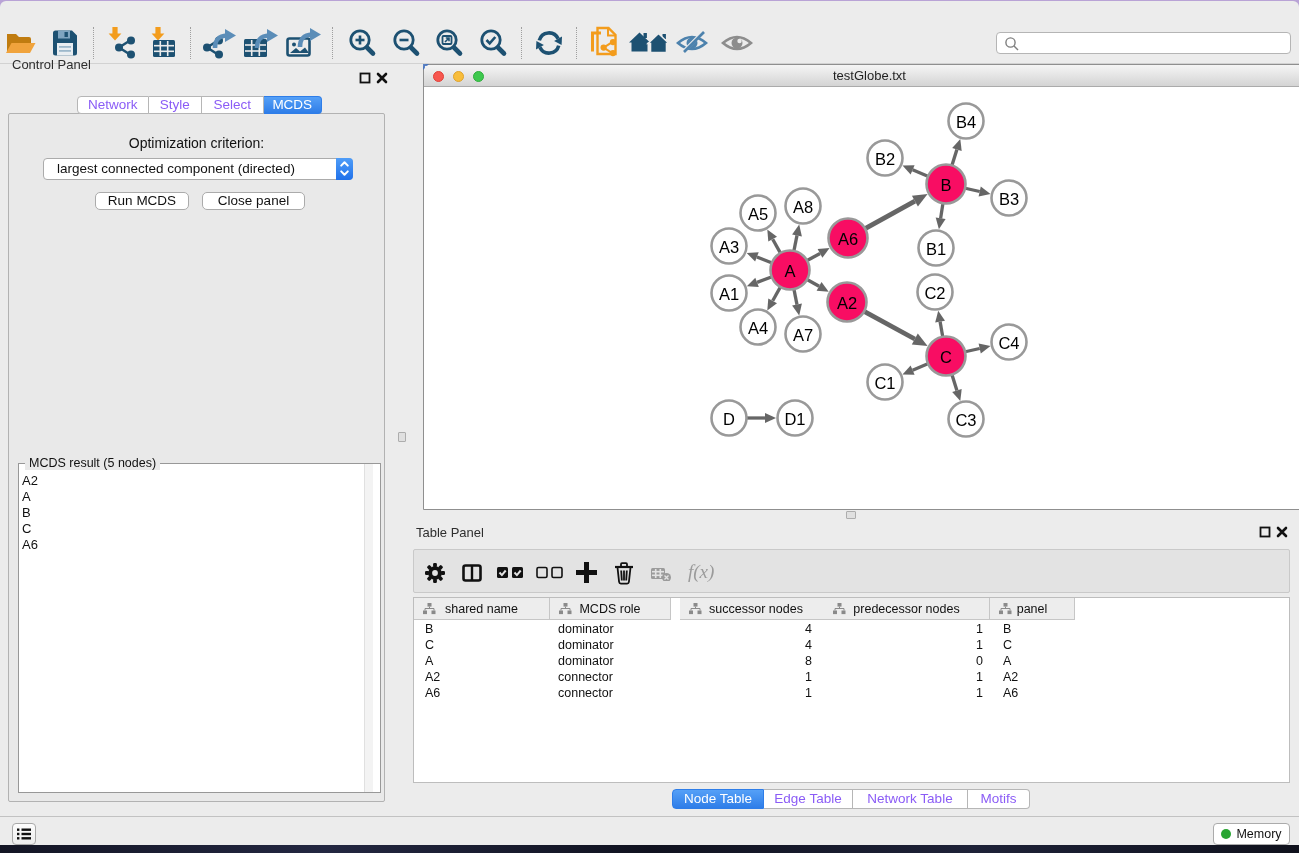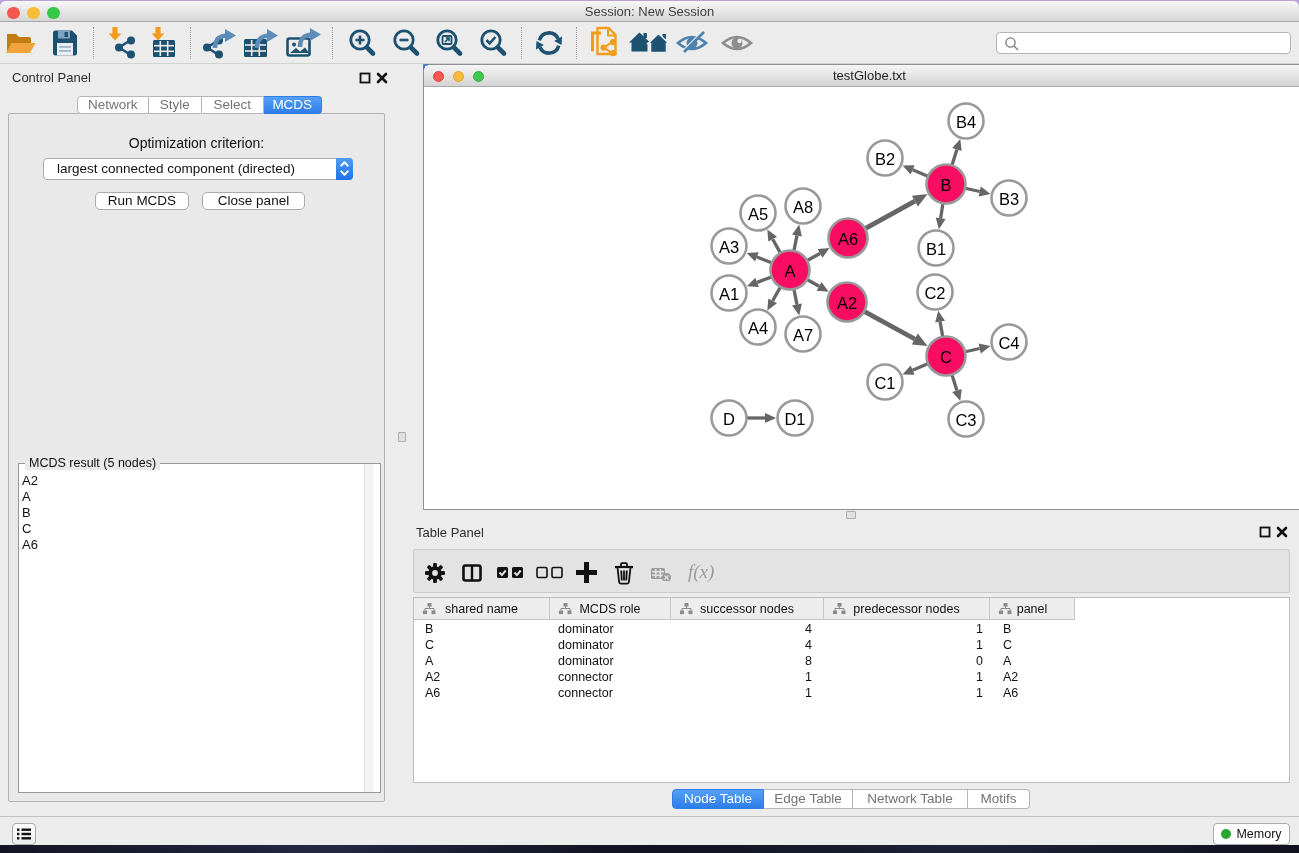--- a/index.html
+++ b/index.html
@@ -7,21 +7,21 @@
 #screen{position:relative;width:1299px;height:853px;background:#b9a3d6;overflow:hidden}
 #winbg{position:absolute;left:0;top:1px;width:1299px;height:852px;background:#ececec;border-radius:6px 6px 0 0}
 #titlebar{position:absolute;left:0;top:1px;width:1299px;height:21px;background:linear-gradient(#f7f7f7,#d6d6d6);border-bottom:1px solid #a9a9a9;border-radius:6px 6px 0 0;text-align:center;font-size:13px;color:#3e3e3e;line-height:21px}
 .tlb{position:absolute;top:5.5px;width:12.5px;height:12.5px;border-radius:50%}
 #toolbar{position:absolute;left:0;top:22px;width:1299px;height:42px;border-bottom:1px solid #d2d2d2}
 .tsep{position:absolute;top:5px;height:32px;width:0;border-left:1px dotted #9f9f9f}
 #searchbox{position:absolute;left:996px;top:10px;width:295px;height:22px;background:#fff;border:1px solid #b5b5b5;border-radius:4px}
 .paneltitle{position:absolute;font-size:13px;color:#2e2e2e}
 #cp-box{position:absolute;left:8px;top:113px;width:377px;height:689px;background:#e9e9e9;border:1px solid #b2b2b2;border-radius:2px}
 .tabrow{position:absolute;display:flex}
-.tab{background:#fff;border:1px solid #b6b6b6;border-left:none;font-size:13.5px;color:#737373;text-align:center;line-height:16.5px}
+.tab{background:#fff;border:1px solid #b6b6b6;border-left:none;font-size:13.5px;color:#8b5cf6;text-align:center;line-height:16.5px}
 .tab.tb{line-height:18.5px}
 .tab.first{border-left:1px solid #b6b6b6;border-radius:4px 0 0 4px}
 .tab.last{border-radius:0 4px 4px 0}
 .tab.sel{background:linear-gradient(#55a0f7,#2e7de8);color:#fff;border-color:#2e7de8}
 #cp-combo{position:absolute;left:43px;top:158px;width:310px;height:22px;background:#fff;border:1px solid #ababab;border-radius:4px;font-size:13.5px;color:#111;line-height:20px;padding-left:13px}
 #cp-step{position:absolute;right:-1px;top:-1px;width:17px;height:22px;background:linear-gradient(#4f9df8,#2071ea);border-radius:0 4px 4px 0}
 .btn{position:absolute;height:18px;background:#fff;border:1px solid #ababab;border-radius:5px;font-size:13.5px;color:#111;text-align:center;line-height:16px}
 #mcds-box{position:absolute;left:18px;top:463px;width:363px;height:330px;background:#fff;border:1px solid #989898}
 #mcds-legend{position:absolute;left:25px;top:456px;height:14px;background:#e9e9e9;padding:0 4px;font-size:12.5px;color:#111;line-height:14px}
 #mcds-list{position:absolute;left:22px;top:473px;font-size:13px;color:#111;line-height:16px}
@@ -40,26 +40,20 @@
 .trow span{position:absolute;top:0;line-height:16px}
 #statusbar{position:absolute;left:0;top:816px;width:1299px;height:29px;background:#ececec;border-top:1px solid #c2c2c2}
 #listbtn{position:absolute;left:12px;top:6px;width:24px;height:22px;background:linear-gradient(#fdfdfd,#ededed);border:1px solid #a9a9a9;border-radius:4px;text-align:center;padding-top:3px}
 #membtn{position:absolute;right:9px;top:6px;width:77px;height:22px;background:#fff;border:1px solid #ababab;border-radius:4px;font-size:12.5px;color:#111;line-height:20px;text-align:center}
 #memdot{display:inline-block;width:10px;height:10px;border-radius:50%;background:#28a532;margin-right:5px;vertical-align:-1px}
 #bottomstrip{position:absolute;left:0;top:845px;width:1299px;height:8px;background:linear-gradient(90deg,#131524,#232741 25%,#10121f 50%,#1e2238 75%,#0f111c)}
 </style></head>
 <body>
 <div id="screen">
   <div id="winbg"></div>
-  <div id="titlebar">
-    <span class="tlb" style="background:#f9564f;left:7px"></span>
-    <span class="tlb" style="background:#f8bd38;left:27px"></span>
-    <span class="tlb" style="background:#34c748;left:47px"></span>
-    Session: New Session
-  </div>
   <div id="toolbar">
       <svg style="position:absolute;left:4px;top:7px" width="34" height="28" viewBox="0 0 34 28">
         <path d="M3 5 h9 l3 3 h10 a2 2 0 0 1 2 2 v3 H3 Z" fill="#c07c10"></path>
         <path d="M3 24 V9 h6 l3 3 h15 v2 h-17 z" fill="#c07c10"></path>
         <path d="M7.5 14 h24 l-5.5 10 h-24 Z" fill="#f0a33c"></path>
       </svg>
       <svg style="position:absolute;left:51px;top:7px" width="28" height="28" viewBox="0 0 28 28">
         <path d="M2 4 a2.5 2.5 0 0 1 2.5 -2.5 H 21 L 26 6.5 V 24 a2.5 2.5 0 0 1 -2.5 2.5 h -19 A 2.5 2.5 0 0 1 2 24 Z" fill="#1d5172"></path>
         <rect x="7" y="1.5" width="12" height="8" fill="#7ea4c0"></rect>
         <rect x="13.5" y="3" width="3.4" height="5" fill="#1d5172"></rect>
@@ -191,21 +185,21 @@
       <div class="tsep" style="left:521px"></div>
       <div class="tsep" style="left:576px"></div>
       <div id="searchbox">
         <svg width="16" height="16" viewBox="0 0 16 16" style="position:absolute;left:7px;top:3px">
           <circle cx="6.5" cy="6.5" r="4.6" stroke="#7e7e7e" stroke-width="1.4" fill="none"></circle>
           <line x1="10" y1="10" x2="14" y2="14" stroke="#7e7e7e" stroke-width="1.4"></line>
         </svg>
       </div>
     </div>
 
-<div class="paneltitle" style="left:12px;top:70px">Control Panel</div>
+<div class="paneltitle" style="left:12px;top:57px">Control Panel</div>
 <svg style="position:absolute;left:359px;top:72px" width="12" height="12" viewBox="0 0 12 12">
       <rect x="1.5" y="1.5" width="9" height="9" fill="none" stroke="#111" stroke-width="1.8"></rect>
     </svg>
 <svg style="position:absolute;left:376px;top:72px" width="12" height="12" viewBox="0 0 12 12">
       <path d="M2 2 L10 10 M10 2 L2 10" stroke="#111" stroke-width="2.6" stroke-linecap="round"></path>
     </svg>
 <div id="cp-box"></div>
 <div class="tabrow" style="left:77px;top:96px;height:18px">
   <div class="tab first" style="width:71.5px">Network</div>
   <div class="tab" style="width:53.5px">Style</div>
@@ -417,21 +411,21 @@
         <div class="hcell" style="left:136px;width:121px"><svg width="13" height="12" viewBox="0 0 13 12" style="position:absolute;left:9px;top:5px">
             <g fill="#8a8a8a">
               <rect x="4.5" y="0" width="4" height="3.6"></rect>
               <rect x="0" y="7.5" width="4" height="3.6"></rect>
               <rect x="8.5" y="7.5" width="4" height="3.6"></rect>
             </g>
             <g stroke="#8a8a8a" stroke-width="1">
               <path d="M6.5 3.6 v 2 M2 7.5 v-2 h9 v2" fill="none"></path>
             </g>
           </svg><span>MCDS role</span></div>
-        <div class="hcell" style="left:257px;width:153px"><svg width="13" height="12" viewBox="0 0 13 12" style="position:absolute;left:9px;top:5px">
+        <div class="hcell" style="left:266px;width:153px"><svg width="13" height="12" viewBox="0 0 13 12" style="position:absolute;left:9px;top:5px">
             <g fill="#8a8a8a">
               <rect x="4.5" y="0" width="4" height="3.6"></rect>
               <rect x="0" y="7.5" width="4" height="3.6"></rect>
               <rect x="8.5" y="7.5" width="4" height="3.6"></rect>
             </g>
             <g stroke="#8a8a8a" stroke-width="1">
               <path d="M6.5 3.6 v 2 M2 7.5 v-2 h9 v2" fill="none"></path>
             </g>
           </svg><span>successor nodes</span></div>
         <div class="hcell" style="left:410px;width:166px"><svg width="13" height="12" viewBox="0 0 13 12" style="position:absolute;left:9px;top:5px">

